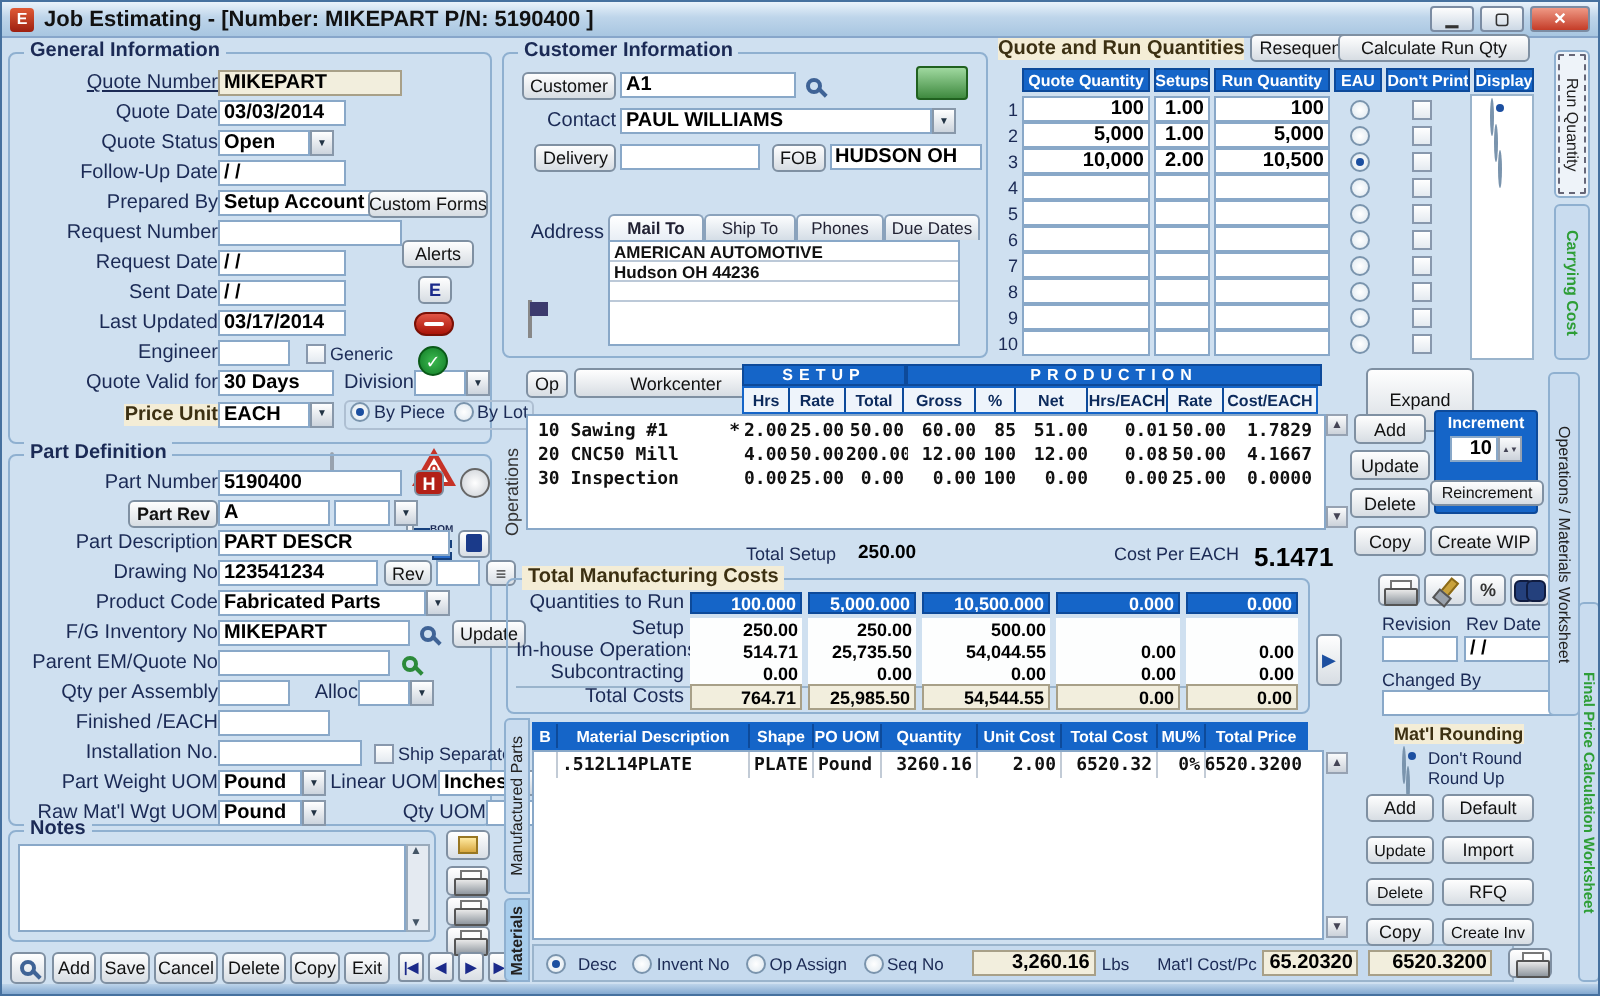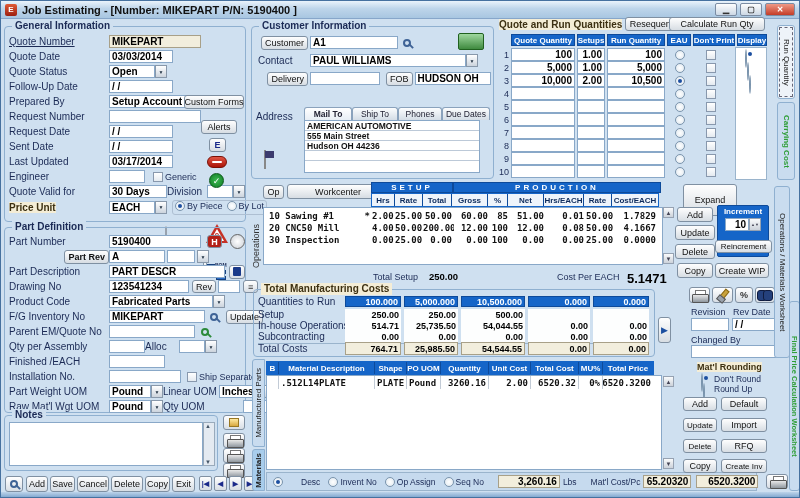--- a/index.html
+++ b/index.html
@@ -5,21 +5,21 @@
 html,body{margin:0;padding:0}
 *{box-sizing:border-box}
 .win{position:relative;width:800px;height:498px;background:#cfe0f0;font-family:"Liberation Sans",sans-serif;overflow:hidden;border:1px solid #46719f}
 .abs{position:absolute}
 .tbar{position:absolute;left:0;top:0;width:100%;height:18px;background:linear-gradient(#eaf3fb,#bed5ea 45%,#a8c6e1);border-bottom:1px solid #87a6ca;display:flex;align-items:center;padding:0 4px;font-size:11px;font-weight:bold;color:#111}
 .appic{width:12px;height:12px;background:linear-gradient(#e05a35,#9c1f10);border-radius:2px;color:#fff;font-size:8px;font-weight:bold;display:flex;align-items:center;justify-content:center;margin-right:5px;flex:none}
 .wbtn{width:22px;height:13px;border:1px solid #7b8ca3;border-radius:2px;background:linear-gradient(#fdfdfd,#ccd8e5);display:flex;align-items:center;justify-content:center;font-size:8px;color:#333;margin-left:3px;flex:none}
 .wbtn.close{background:linear-gradient(#ef9985,#c43c28);color:#fff;width:30px;font-weight:bold}
 .panel{position:absolute;border:1px solid #8fb0d0;border-radius:4px}
 .ptitle{position:absolute;top:-7px;left:7px;background:#cfe0f0;padding:0 3px;font-size:10px;font-weight:bold;color:#1b2a55;white-space:nowrap;line-height:12px}
-.lbl{font-size:10px;color:#1b2a55;text-align:left;white-space:nowrap;flex:none}
+.lbl{font-size:10px;color:#1b2a55;text-align:right;white-space:nowrap;flex:none}
 .sl{font-size:9px;color:#1b2a55;white-space:nowrap}
 .u{text-decoration:underline}
 .fld{background:#fff;border:1px solid #89a8c8;height:13px;font-size:10px;font-weight:bold;color:#000;padding:0 2px;display:flex;align-items:center;white-space:nowrap;overflow:hidden;flex:none}
 .fld.ro{background:#f2eedd;border-color:#a8a088}
 .fld.num{justify-content:flex-end}
 .dd{width:12px;height:13px;background:linear-gradient(#fff,#ccd4dd);border:1px solid #8898aa;display:flex;align-items:center;justify-content:center;font-size:5px;color:#234;flex:none}
 .btn{background:linear-gradient(#fefefe,#d7dde3);border:1px solid #7f90a2;border-radius:3px;font-size:9px;color:#111;display:inline-flex;align-items:center;justify-content:center;white-space:nowrap;padding:0 3px;flex:none}
 .frow{display:flex;align-items:center;padding-left:4px}
 .hl{background:#f4edd6;color:#3c3012;font-weight:bold}
 .rad{width:10px;height:10px;border-radius:50%;border:1px solid #7a94ad;background:radial-gradient(#fff,#dde7ef);flex:none;position:relative}
@@ -311,21 +311,20 @@
       </div>
     <span class="lbl abs" style="left:4px;top:84px;width:46px">Address</span>
     <div class="abs" style="left:52px;top:80px;display:flex">
       <span class="ctab on" style="width:48px">Mail To</span>
       <span class="ctab" style="width:46px">Ship To</span>
       <span class="ctab" style="width:44px">Phones</span>
       <span class="ctab" style="width:48px">Due Dates</span>
     </div>
     <div class="abs" style="left:52px;top:93px;width:176px;height:53px;background:#fff;border:1px solid #89a8c8">
       <div class="addrline">AMERICAN AUTOMOTIVE</div>
-      <div class="addrline">555 Main Street</div>
       <div class="addrline">Hudson OH 44236</div>
       <div class="addrline"></div>
       <div class="addrline" style="border-bottom:none"></div>
     </div>
     <span class="flag abs" style="left:12px;top:124px"></span>
   </div>
 
   
   <div class="abs" style="left:496px;top:16px;width:272px;height:164px">
     <span class="hl abs" style="left:2px;top:2px;font-size:10px">Quote and Run Quantities</span>
@@ -603,21 +602,21 @@
       <span class="mcell" style="width:24px;justify-content:flex-end">0%</span>
       <span class="mcell" style="width:50px;justify-content:flex-end;border-right:none">6520.3200</span>
     </div>
   </div>
   <span class="sb abs" style="left:662px;top:375px">▲</span>
   <span class="sb abs" style="left:662px;top:457px">▼</span>
 
   
   <div class="abs" style="left:265px;top:471px;width:491px;height:19px;background:#c6daee;border:1px solid #9ab4cc;display:flex;align-items:center">
     <span class="rad sel" style="margin-left:6px"></span>
-      <span class="sl" style="margin-left:18px;font-size:8.5px">Desc</span>
+      <span class="sl" style="margin-left:6px;font-size:8.5px">Desc</span>
     <span class="rad" style="margin-left:8px"></span>
       <span class="sl" style="margin-left:2px;font-size:8.5px">Invent No</span>
     <span class="rad" style="margin-left:8px"></span>
       <span class="sl" style="margin-left:2px;font-size:8.5px">Op Assign</span>
     <span class="rad" style="margin-left:8px"></span>
       <span class="sl" style="margin-left:2px;font-size:8.5px">Seq No</span>
     <span class="fld ro num" style="width:62px;margin-left:14px">3,260.16</span>
     <span class="sl" style="margin-left:3px;font-size:8.5px">Lbs</span>
     <span class="sl" style="margin-left:14px;font-size:8.5px">Mat'l Cost/Pc</span>
     <span class="fld ro num" style="width:48px;margin-left:3px">65.20320</span>

